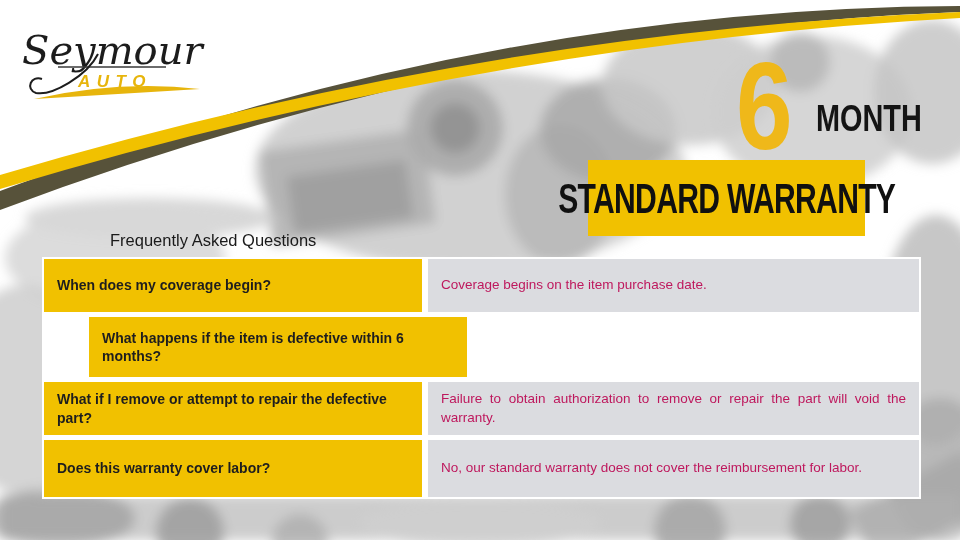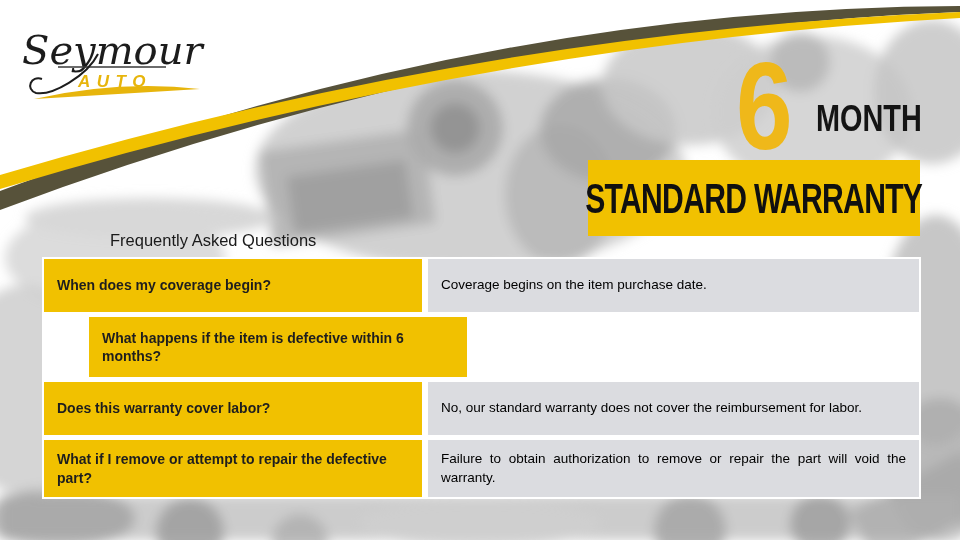--- a/index.html
+++ b/index.html
@@ -18,21 +18,21 @@
     position:absolute; left:736px; top:44px; width:90px;
     font-size:124px; font-weight:bold; line-height:1; color:#EFB81A;
     transform:scaleX(0.82); transform-origin:left top; letter-spacing:-2px;
   }
   .month{
     position:absolute; left:816px; top:100px;
     font-size:37px; font-weight:bold; color:#141414; line-height:1;
     transform:scaleX(0.78); transform-origin:left top; white-space:nowrap;
   }
   .banner-box{
-    position:absolute; left:588px; top:160px; width:332px; height:76px;
+    position:absolute; left:588px; top:160px; width:277px; height:76px;
     background:#F1C100; display:flex; align-items:center; justify-content:center;
   }
   .banner-box span{
     font-size:43px; font-weight:bold; color:#101010; white-space:nowrap;
     transform:scaleX(0.70); transform-origin:center; letter-spacing:-1px;
   }
 
   
   .faq-title{
     position:absolute; left:110px; top:231px;
@@ -51,21 +51,21 @@
   .q-cell{
     width:378px; flex:0 0 378px; background:#F1C100;
     display:flex; align-items:center;
     padding:2px 6px 2px 13px;
     font-size:14px; font-weight:bold; color:#1e1e1e; line-height:1.3;
   }
   .a-cell{
     flex:1 1 auto; background:#DBDCE0;
     display:flex; align-items:center;
     padding:2px 13px;
-    font-size:13.5px; color:#000000; line-height:1.35;
+    font-size:13.5px; color:#be185d; line-height:1.35;
   }
   .a-cell span{display:block; width:100%; text-align:justify;}
 </style>
 </head>
 <body>
 
 <div class="slide">
 
   <svg class="bg" viewBox="0 0 960 540" xmlns="http://www.w3.org/2000/svg">
     <defs>
@@ -128,26 +128,26 @@
     <div class="faq-row">
       <div class="q-cell">When does my coverage begin?</div>
       <div class="a-cell">
         <span>Coverage begins on the item purchase date.</span>
       </div>
     </div>
     <div class="faq-row">
       <div class="q-cell">What happens if the item is defective within 6 months?</div>
     </div>
     <div class="faq-row">
+      <div class="q-cell">What if I remove or attempt to repair the defective part?</div>
+      <div class="a-cell">
+        <span>Failure to obtain authorization to remove or repair the part will void the warranty.</span>
+      </div>
+    </div>
+    <div class="faq-row">
       <div class="q-cell">Does this warranty cover labor?</div>
       <div class="a-cell">
         <span>No, our standard warranty does not cover the reimbursement for labor.</span>
-      </div>
-    </div>
-    <div class="faq-row">
-      <div class="q-cell">What if I remove or attempt to repair the defective part?</div>
-      <div class="a-cell">
-        <span>Failure to obtain authorization to remove or repair the part will void the warranty.</span>
       </div>
     </div>
   </div>
 
 </div>
 
 </body></html>

